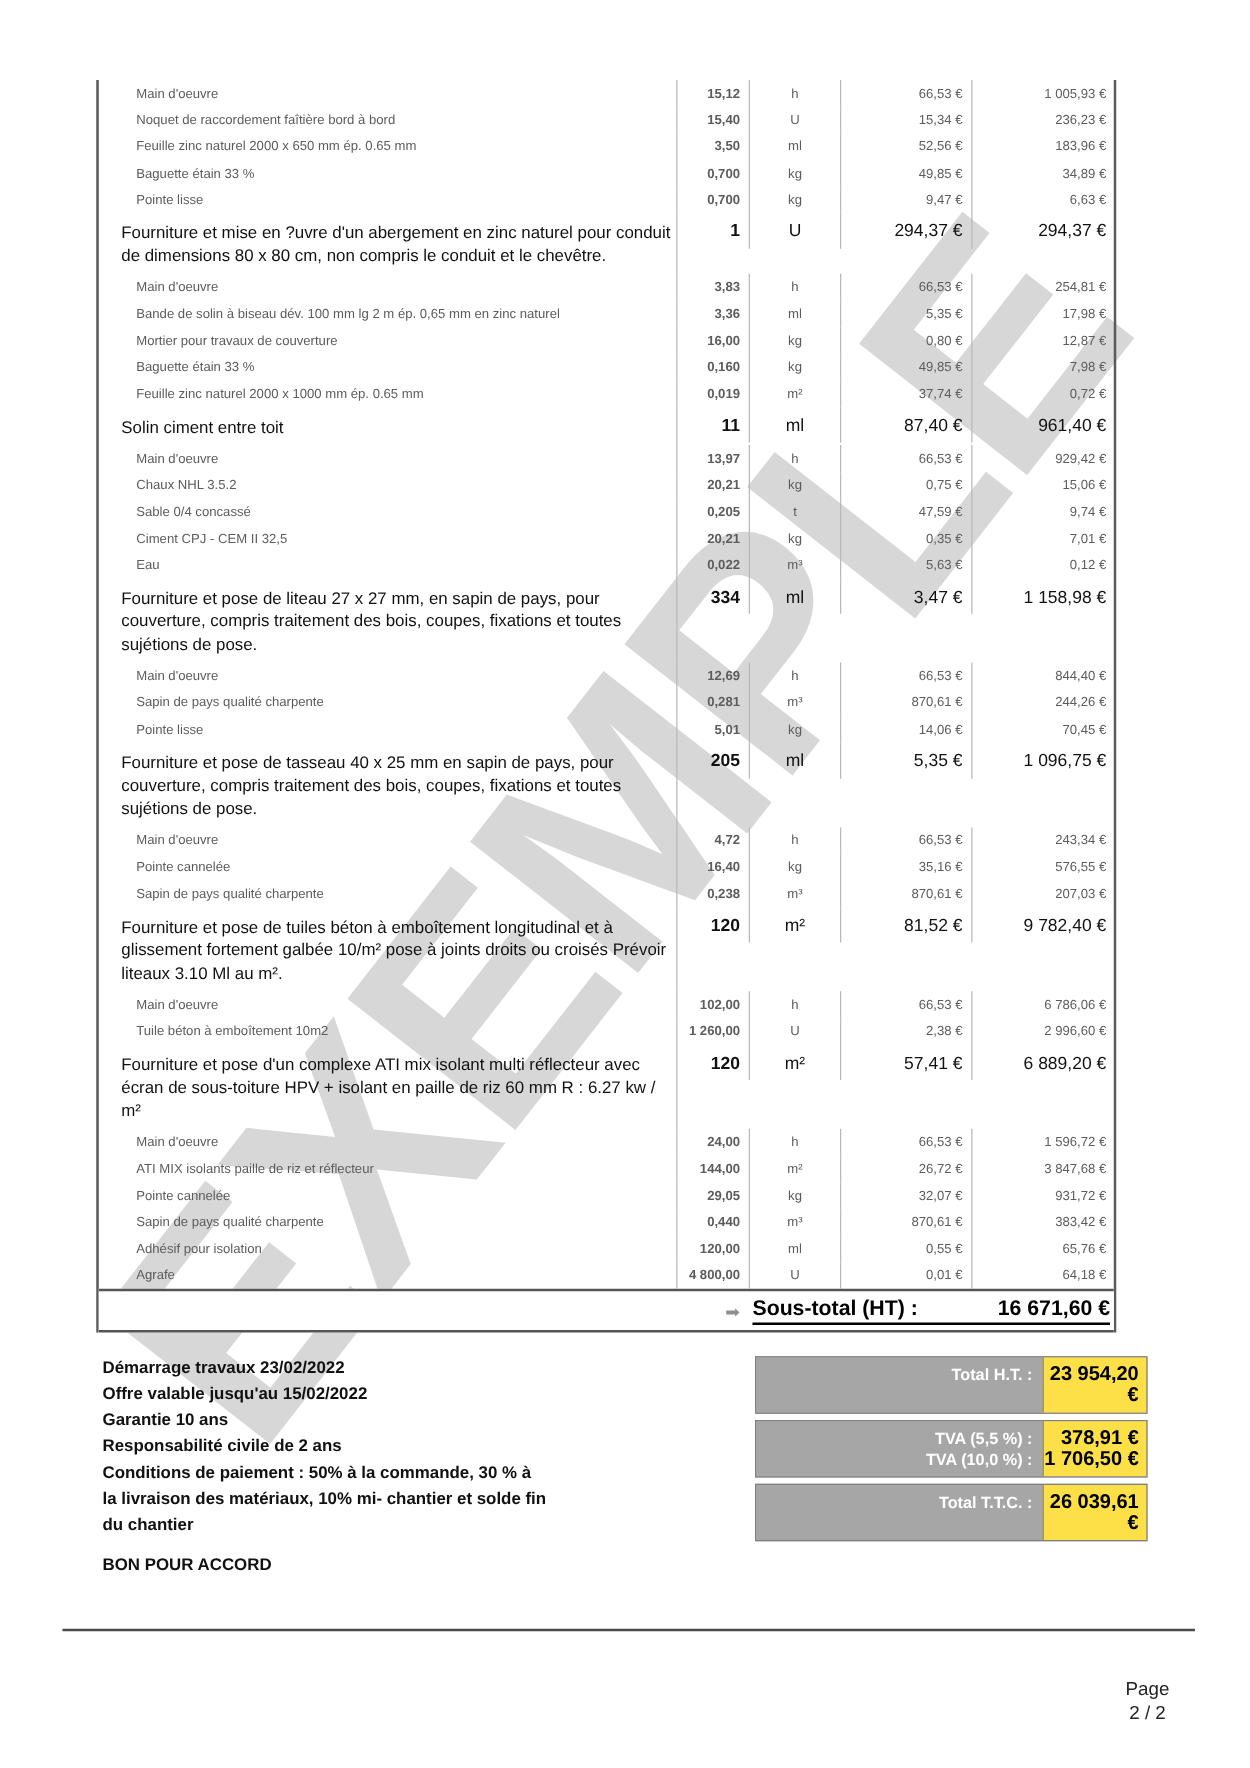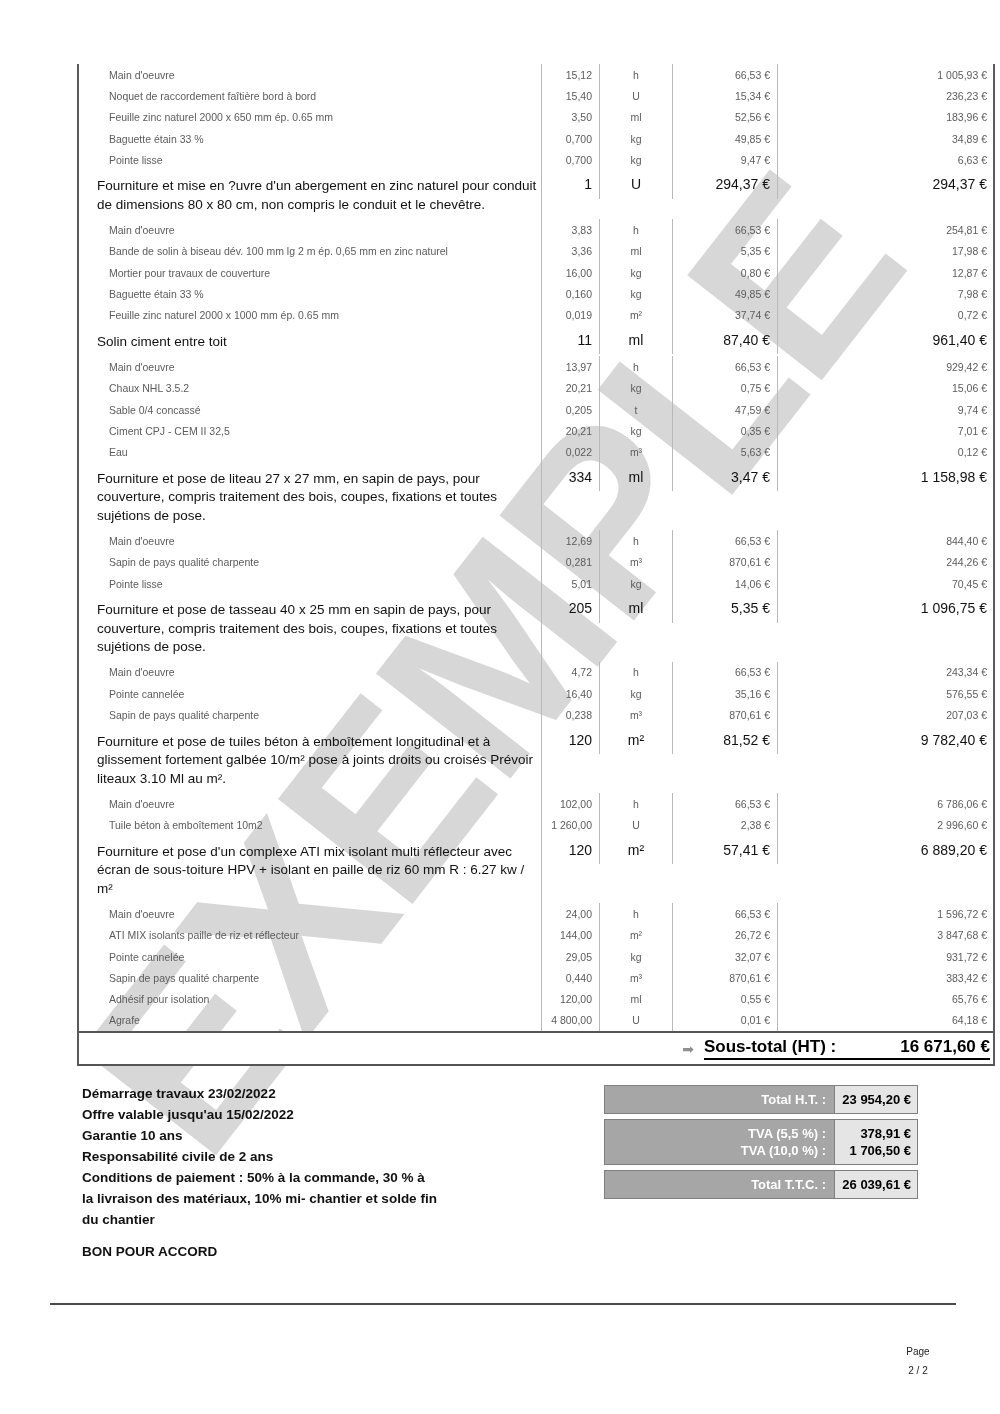--- a/index.html
+++ b/index.html
@@ -13,27 +13,27 @@
   .watermark {
     position:absolute; left:-90px; top:150px; width:1160px; height:1030px;
     display:flex; align-items:center; justify-content:center;
     transform:rotate(-52deg);
     font-size:248px; font-weight:bold; color:#d7d7d7;
     white-space:nowrap; letter-spacing:-6px;
     z-index:0; pointer-events:none;
   }
   
   .itemtable {
-    position:absolute; left:77px; top:64px; width:918px; z-index:1;
+    position:absolute; left:77px; top:64px; width:816px; z-index:1;
     border-left:2px solid #5a5a5a; border-right:2px solid #5a5a5a;
   }
   .trow { display:flex; align-items:center; }
   .cell { height:100%; display:flex; align-items:center; }
   .cell.desc  { flex:0 0 463px; }
-  .cell.qty   { flex:0 0 58px;  justify-content:flex-end; padding-right:7px; }
+  .cell.qty   { flex:0 0 58px;  justify-content:flex-end; padding-right:7px;font-weight:bold; }
   .cell.unit  { flex:0 0 73px;  justify-content:center; }
   .cell.price { flex:0 0 105px; justify-content:flex-end; padding-right:7px; }
   .cell.total { flex:1;         justify-content:flex-end; padding-right:6px; }
   .cell.desc, .cell.qty, .cell.unit, .cell.price { border-right:1px solid #b9b9b9; }
   .trow.sub { height:21.3px; font-size:10.5px; color:#5c5c5c; }
   .trow.sub .cell.desc { padding-left:30px; }
   .trow.item { font-size:13.5px; color:#111; line-height:18.5px; }
   .trow.item .cell { padding-top:5px; padding-bottom:5px; align-self:stretch; }
   .trow.item .cell.desc { padding-left:18px; padding-right:0; display:block; padding-top:7px; }
   .trow.item .cell.qty, .trow.item .cell.unit, .trow.item .cell.price, .trow.item .cell.total { font-size:14px; }
@@ -59,32 +59,32 @@
     font-weight:bold; font-size:13.5px; color:#111;
   }
   
   .totals { position:absolute; left:560px; top:1085px; width:358px; z-index:1;padding-left:44px; }
   .tot-box { display:flex; border:1px solid #7f7f7f; margin-bottom:5px; background:#a6a6a6; }
   .tot-labels {
     flex:0 0 229px; background:#a6a6a6; color:#ffffff; font-weight:bold;
     font-size:13px; text-align:right; padding:5px 8px 5px 0; line-height:17px;
   }
   .tot-values {
-    flex:1; background:#e5e5e5; color:#000; font-weight:bold;
-    font-size:13px; text-align:right; padding:5px 6px 5px 0; line-height:17px;
+    flex:1; background:#fde047; color:#000; font-weight:bold;
+    font-size:16px; text-align:right; padding:5px 6px 5px 0; line-height:17px;
     border-left:1px solid #7f7f7f;
   }
   
   .footer-rule {
     position:absolute; left:50px; top:1303px; width:906px; height:0;
     border-top:2px solid #4a4a4a; z-index:1;
   }
   .footer {
     position:absolute; left:886px; top:1342px; width:64px; z-index:1;
-    text-align:center; font-size:10px; color:#222; line-height:19px;
+    text-align:center; font-size:15px; color:#222; line-height:19px;
   }
 </style>
 </head>
 <body>
 
 <div class="page">
 
   <div class="watermark">EXEMPLE</div>
 
   <div class="itemtable">

